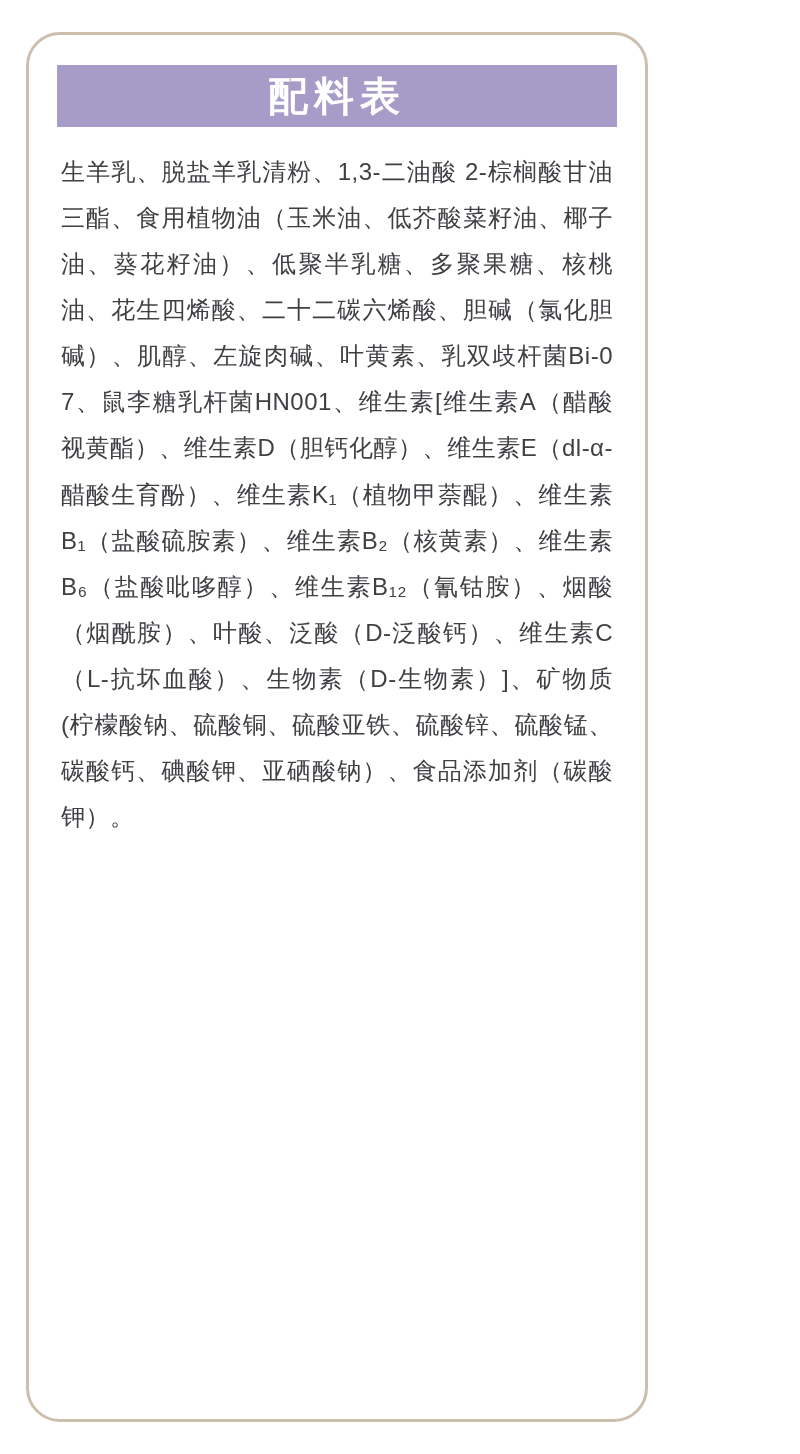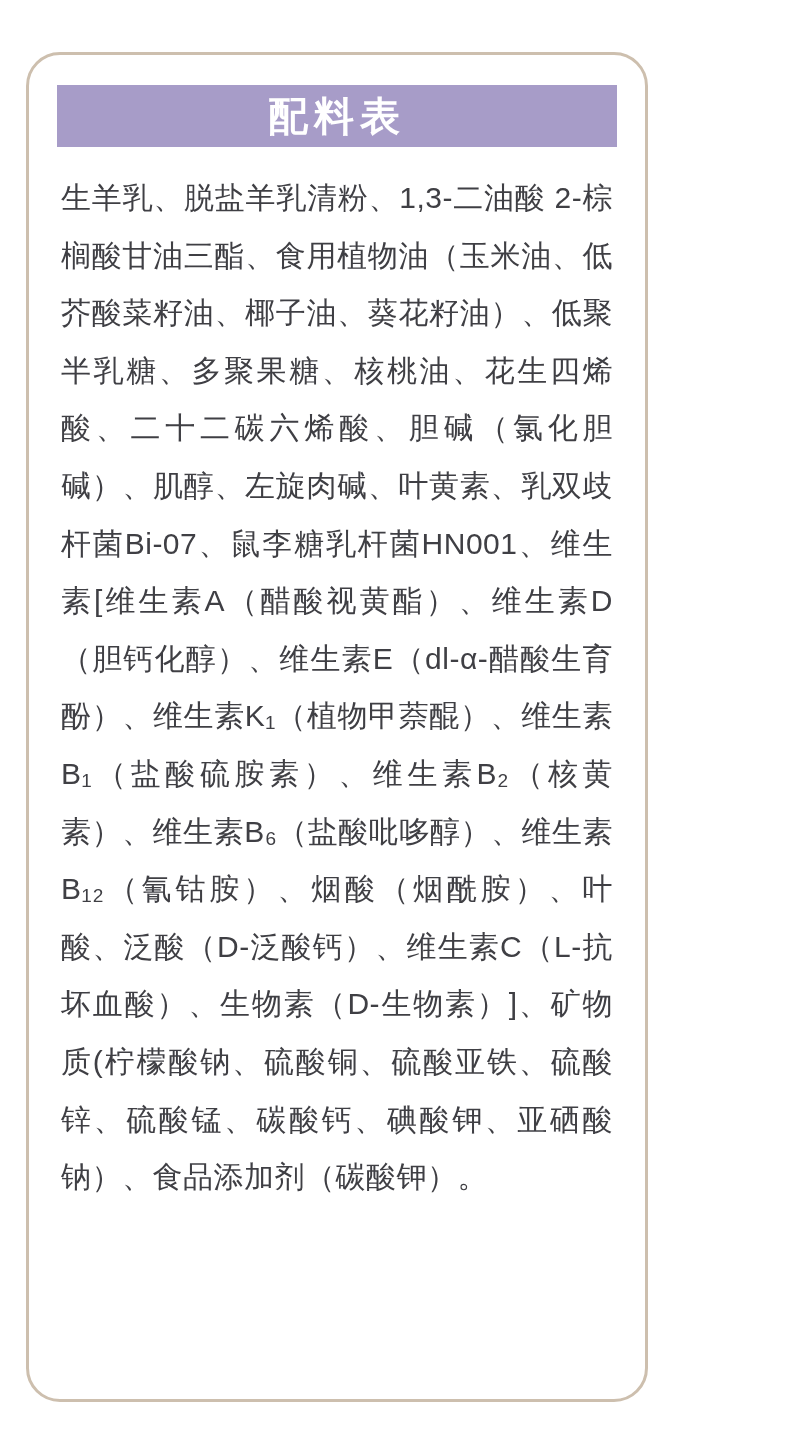--- a/index.html
+++ b/index.html
@@ -12,21 +12,21 @@
     height: 1454px;
     font-family: "Liberation Sans", "DejaVu Sans", sans-serif;
     overflow: hidden;
   }
 
   .page {
     position: relative;
     width: 674px;
     height: 1454px;
     box-sizing: border-box;
-    padding: 52px 26px;
+    padding: 32px 26px;
     background: #ffffff;
   }
 
   .card {
     position: relative;
     width: 100%;
     height: 100%;
     box-sizing: border-box;
     border: 3px solid #cdbfae;
     border-radius: 34px;
@@ -46,21 +46,21 @@
   .title-bar .title-text {
     color: #ffffff;
     font-size: 40px;
     font-weight: bold;
     letter-spacing: 6px;
     line-height: 1;
   }
 
   .ingredients {
     color: #3f3f44;
-    font-size: 30px;
+    font-size: 24px;
     line-height: 1.92;
     text-align: justify;
     text-justify: inter-ideograph;
     letter-spacing: 0.5px;
     word-break: break-all;
     padding: 0 4px;
   }
 </style>
 </head>
 <body>

